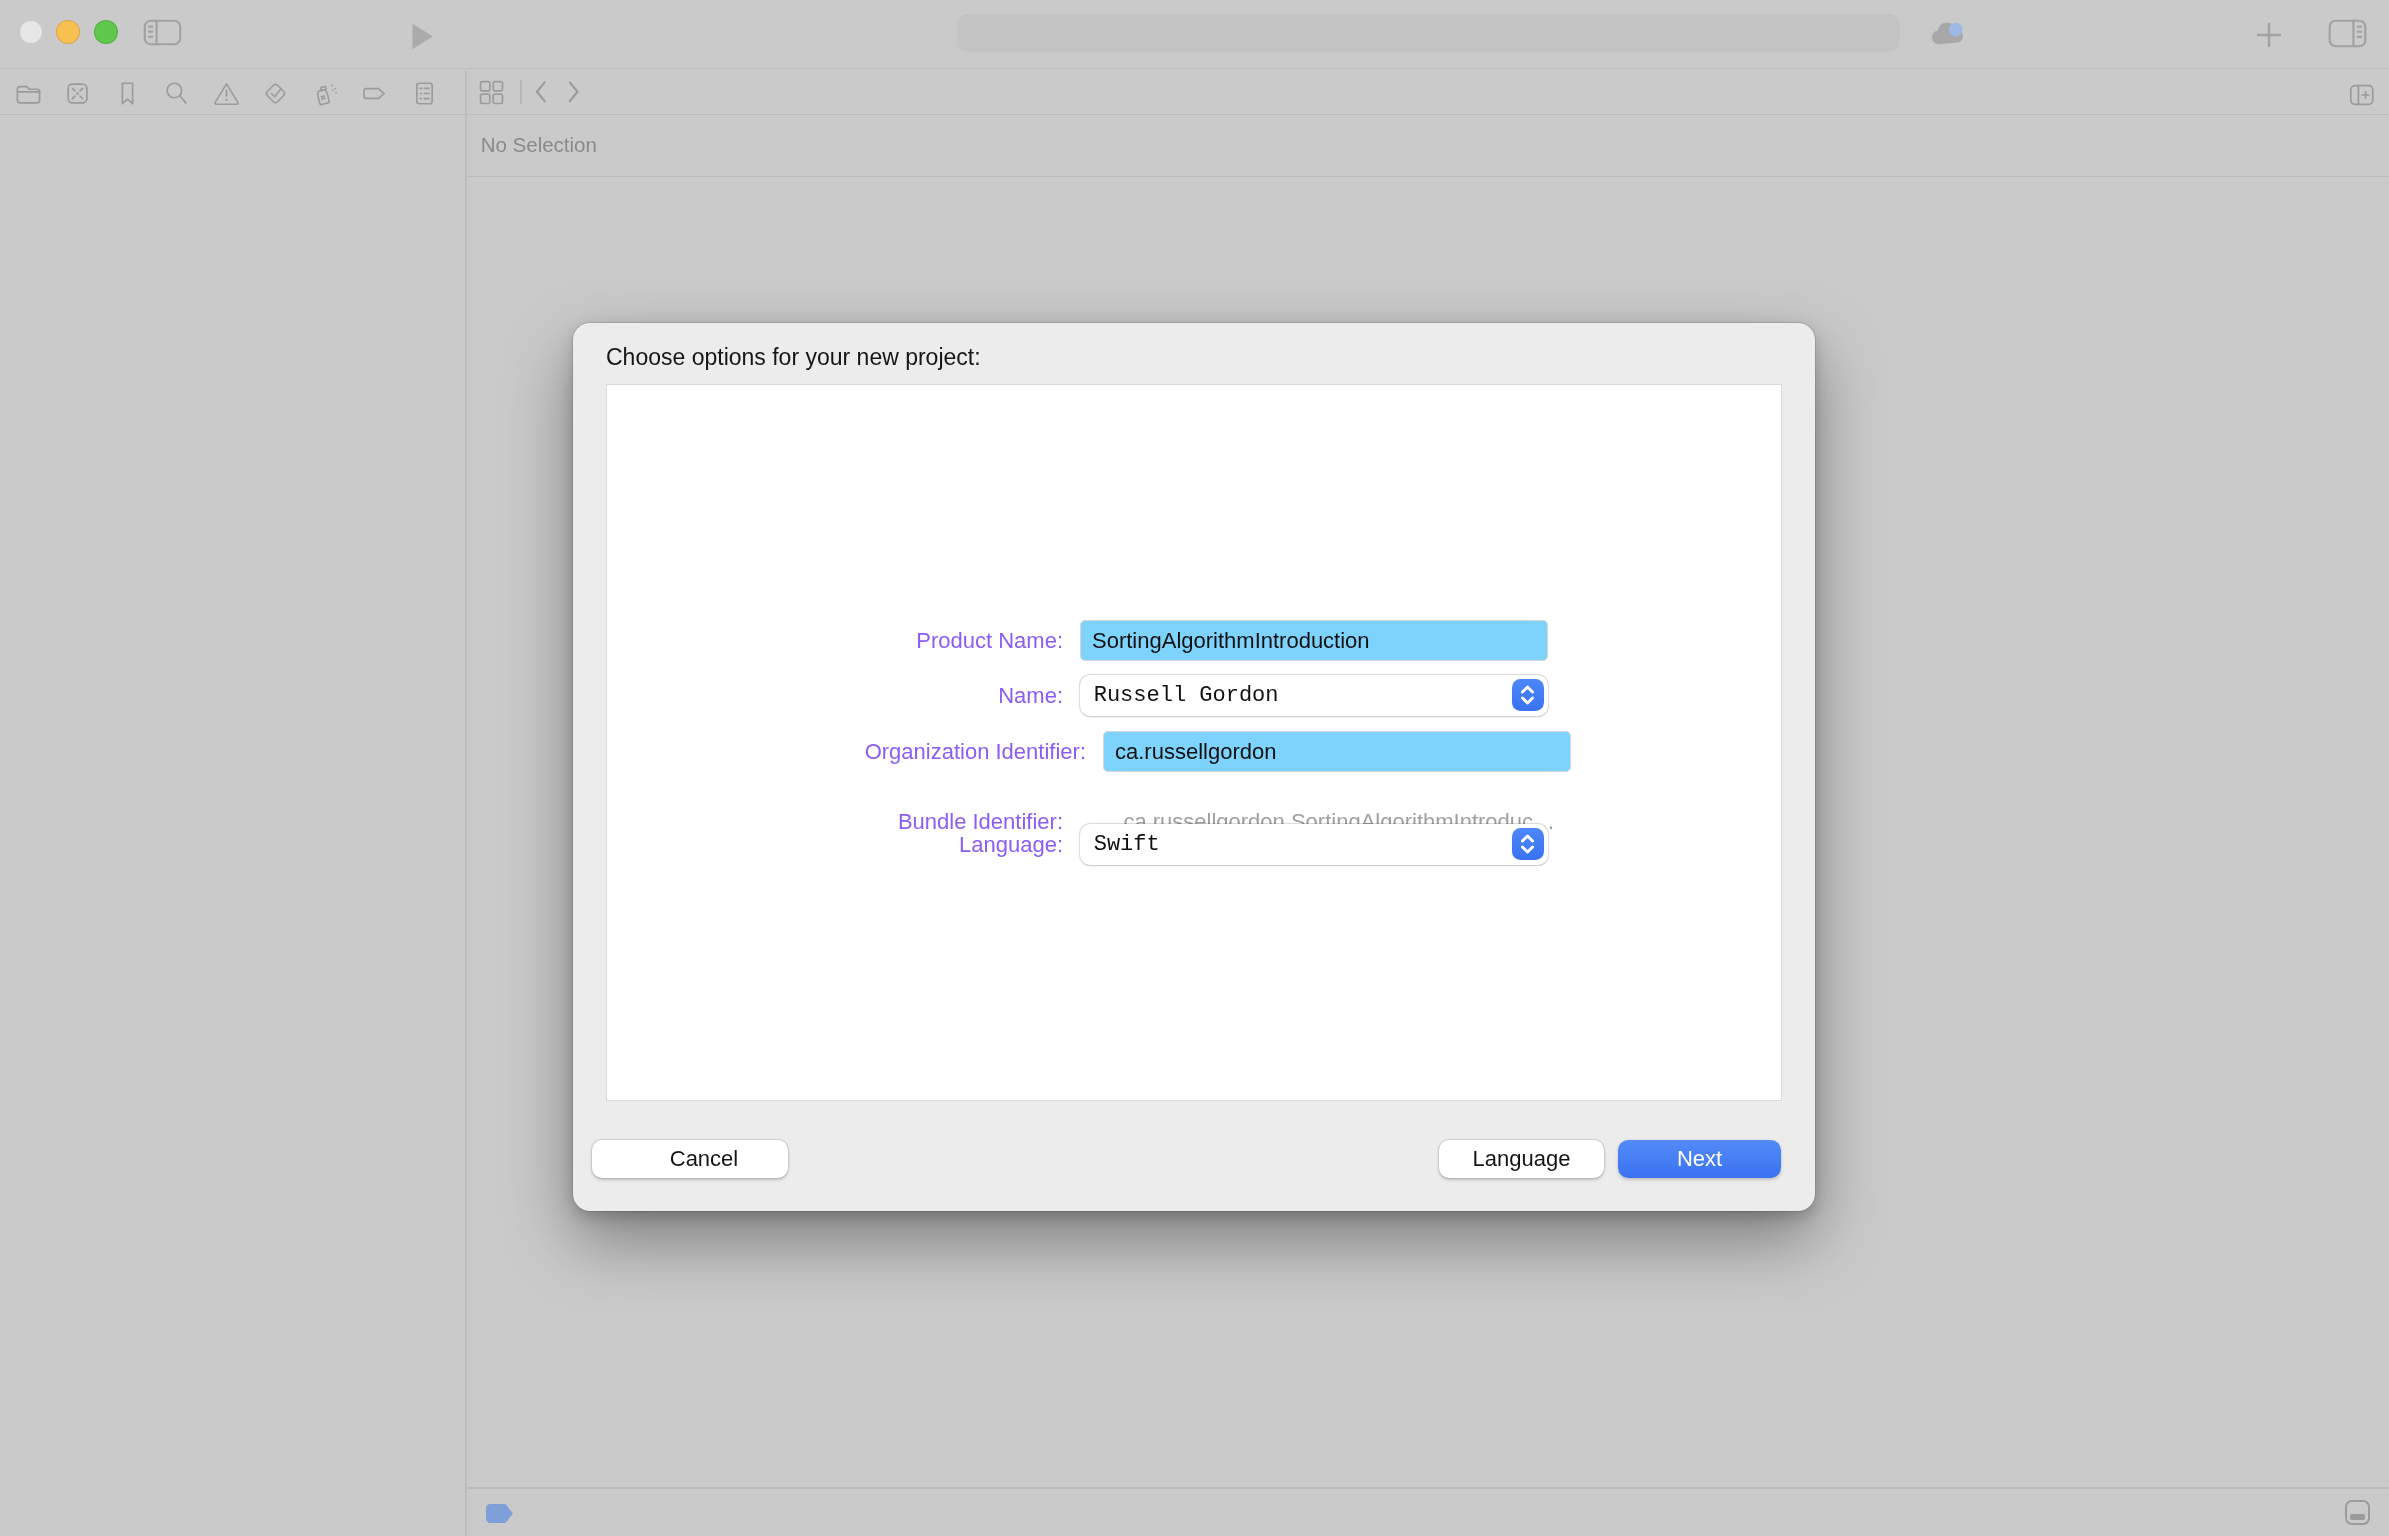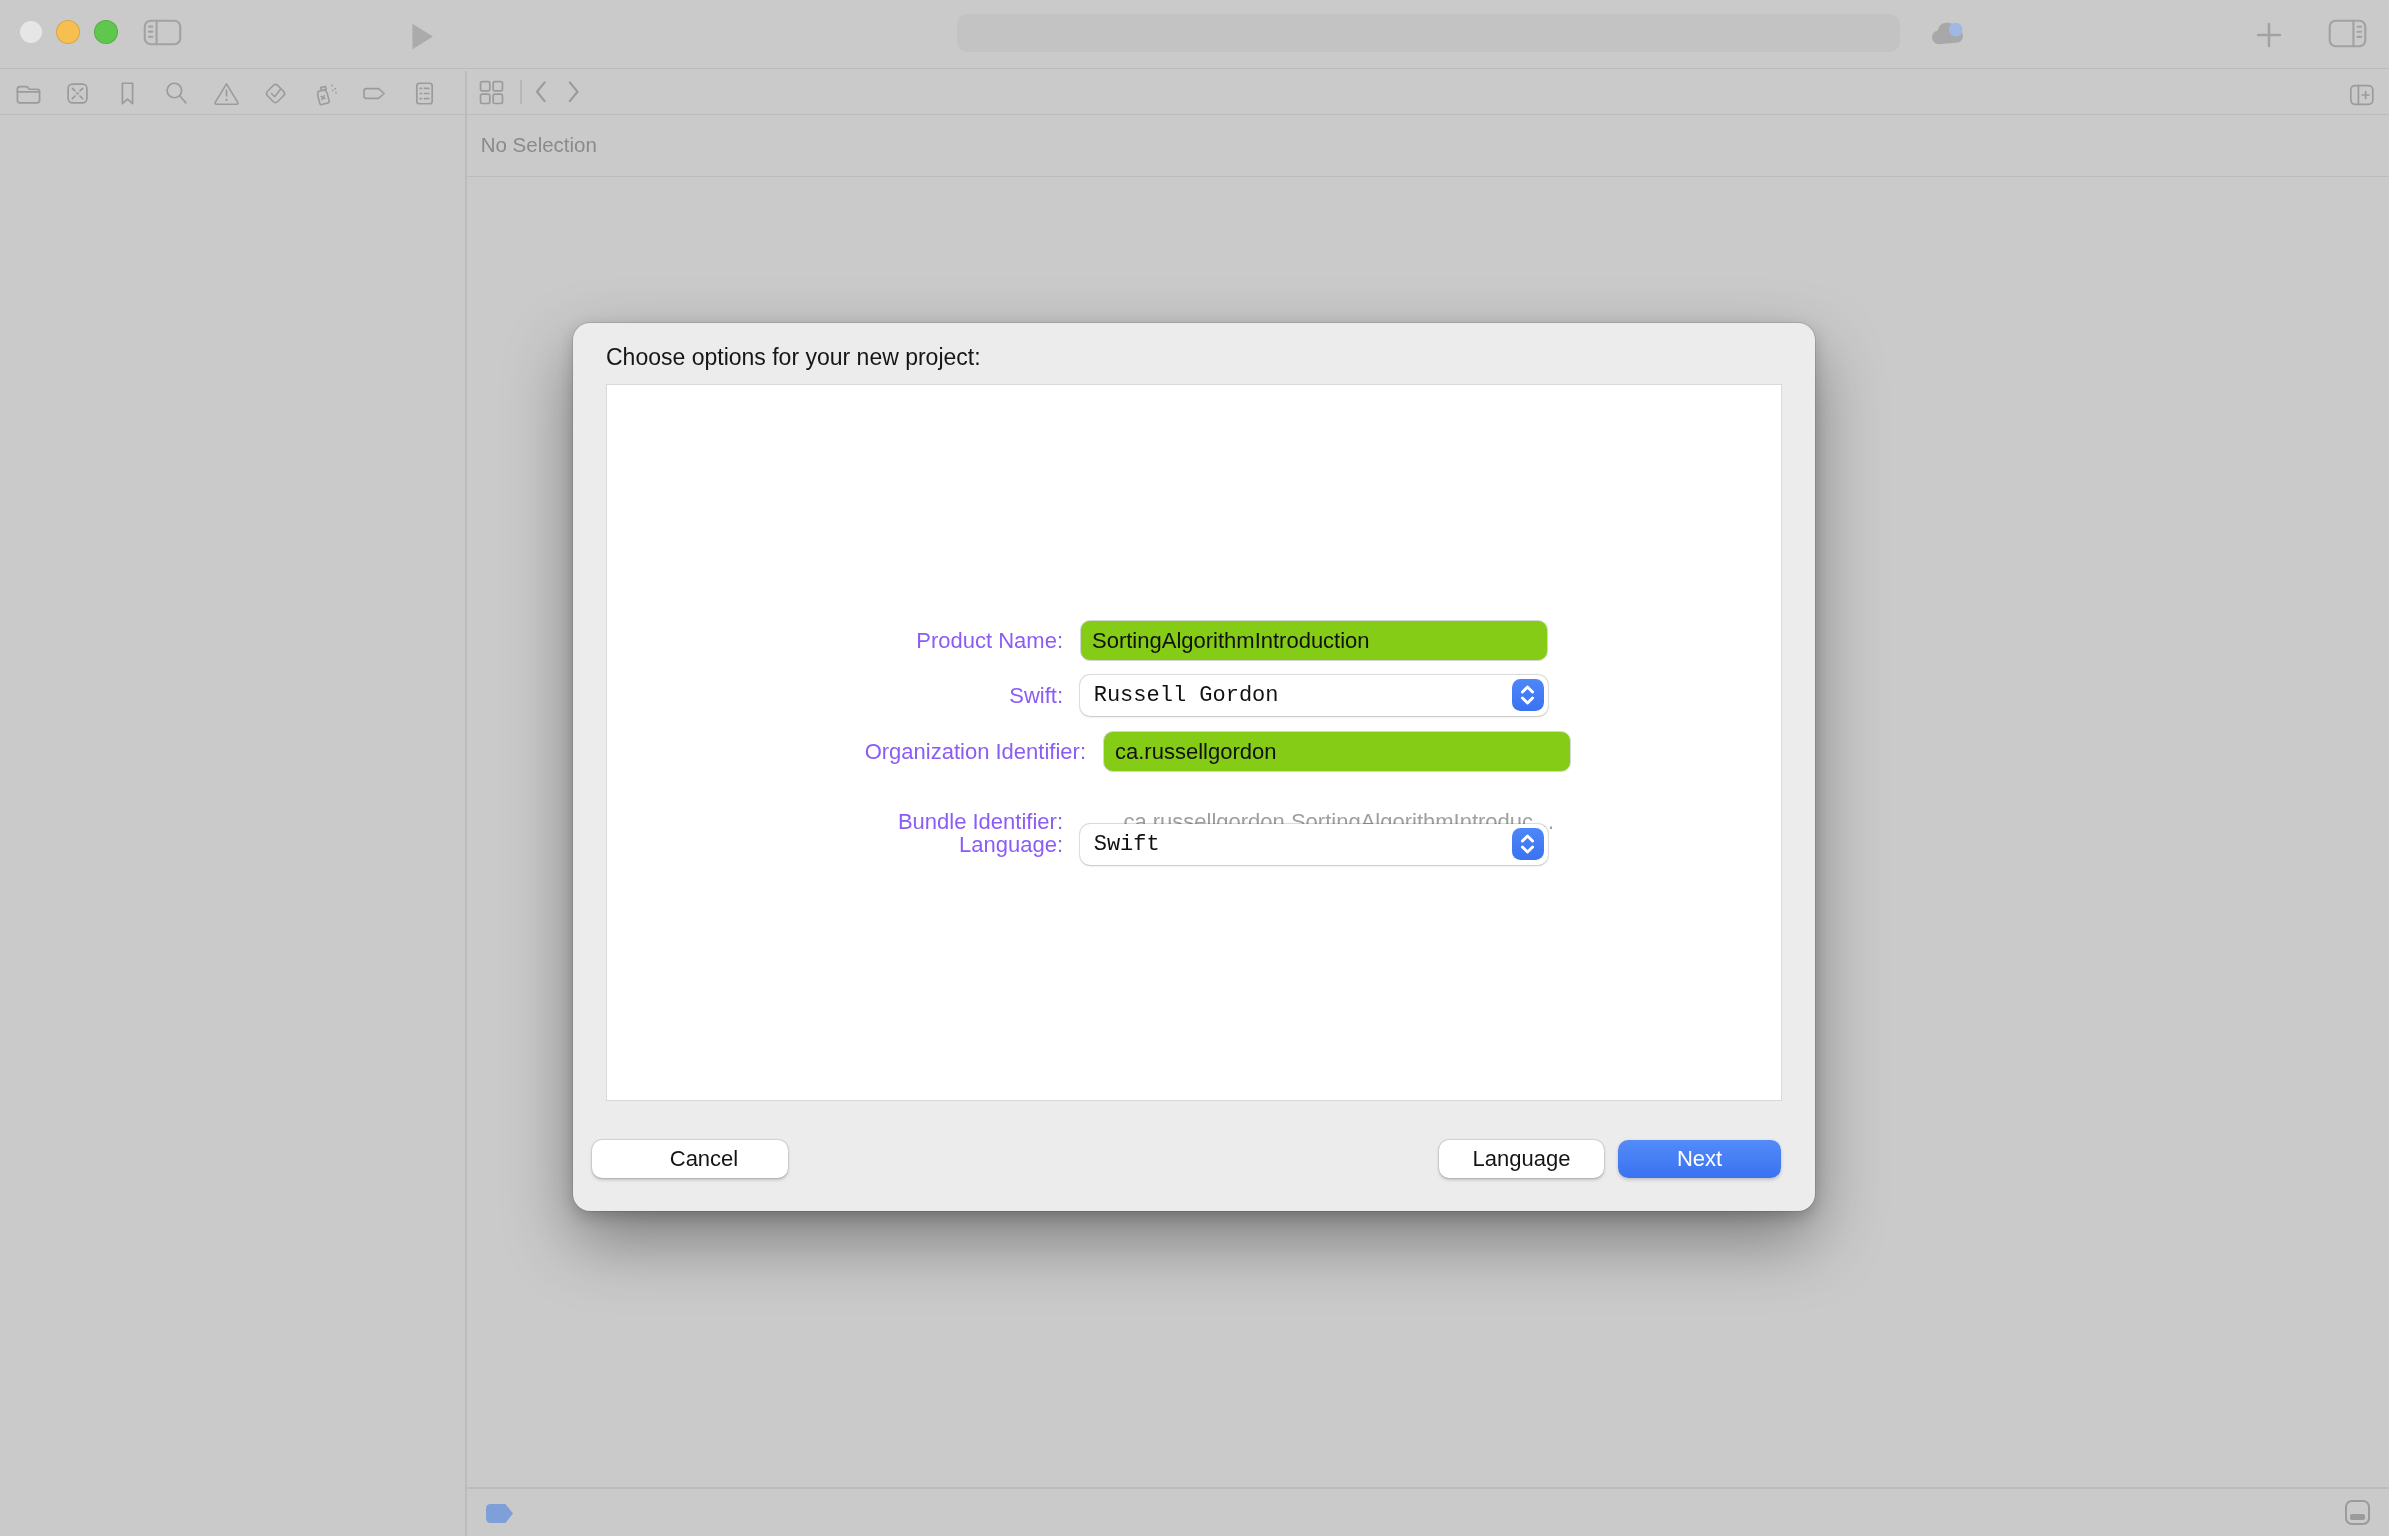--- a/index.html
+++ b/index.html
@@ -54,21 +54,21 @@
     box-shadow:0 0 0 0.9px rgba(0,0,0,0.10), 0 29px 68px rgba(0,0,0,0.38), 0 5.1px 15.4px rgba(0,0,0,0.18);
   }
   .sheet-title { position:absolute; left:33px; top:20.5px; font-size:23px; color:#161616; }
   .sheet-panel { position:absolute; left:33px; top:61px; width:1176px; height:717px; background:#ffffff; border:0.9px solid #d9d9d9; }
 
   .form-row { position:absolute; left:33px; width:1178px; height:41px; display:flex; align-items:center; }
   .form-row .flabel { width:457px; text-align:right; font-size:22px; color:#8b5cf6; flex:none; }
   .form-row .fctrl { margin-left:17px; width:468px; flex:none; }
 
   .tfield {
-    width:468px; height:41px; border:1.7px solid #d6d6d6; background:#84cc16; border-radius:10px;
+    width:468px; height:41px; border:1.7px solid #d6d6d6; background:#7dd3fc; border-radius:5px;
     font-family:"Liberation Sans", sans-serif; font-size:22px; color:#111; padding:0 11px; outline:none;
   }
   .popup {
     position:relative; width:468px; height:41px; background:#ffffff; border-radius:10.2px;
     box-shadow:0 0 0 0.9px rgba(0,0,0,0.10), 0 0.9px 2.6px rgba(0,0,0,0.14);
     display:flex; align-items:center;font-family:Liberation Mono, monospace;
   }
   .popup .ptext { margin-left:13.7px; font-size:22px; color:#111; }
   .popup .stepper {
     position:absolute; right:4.3px; top:4.3px; width:32px; height:32px; border-radius:8.5px;
@@ -256,21 +256,21 @@
   <div class="sheet-panel"></div>
 
   <div class="form-row" style="top:297px;">
     <span class="flabel">Product Name:</span>
     <span class="fctrl">
       <input class="tfield" type="text" value="SortingAlgorithmIntroduction" style="">
     </span>
   </div>
 
   <div class="form-row" style="top:352px;">
-    <span class="flabel">Swift:</span>
+    <span class="flabel">Name:</span>
     <span class="fctrl">
       <span class="popup">
         <span class="ptext">Russell Gordon</span>
         <span class="stepper">
           <svg width="17" height="22" viewBox="0 0 20 26" style="stroke:#fff; stroke-width:3.4; fill:none; stroke-linecap:round; stroke-linejoin:round;">
             <polyline points="4,9.5 10,3.5 16,9.5"></polyline>
             <polyline points="4,16.5 10,22.5 16,16.5"></polyline>
           </svg>
         </span>
       </span>

